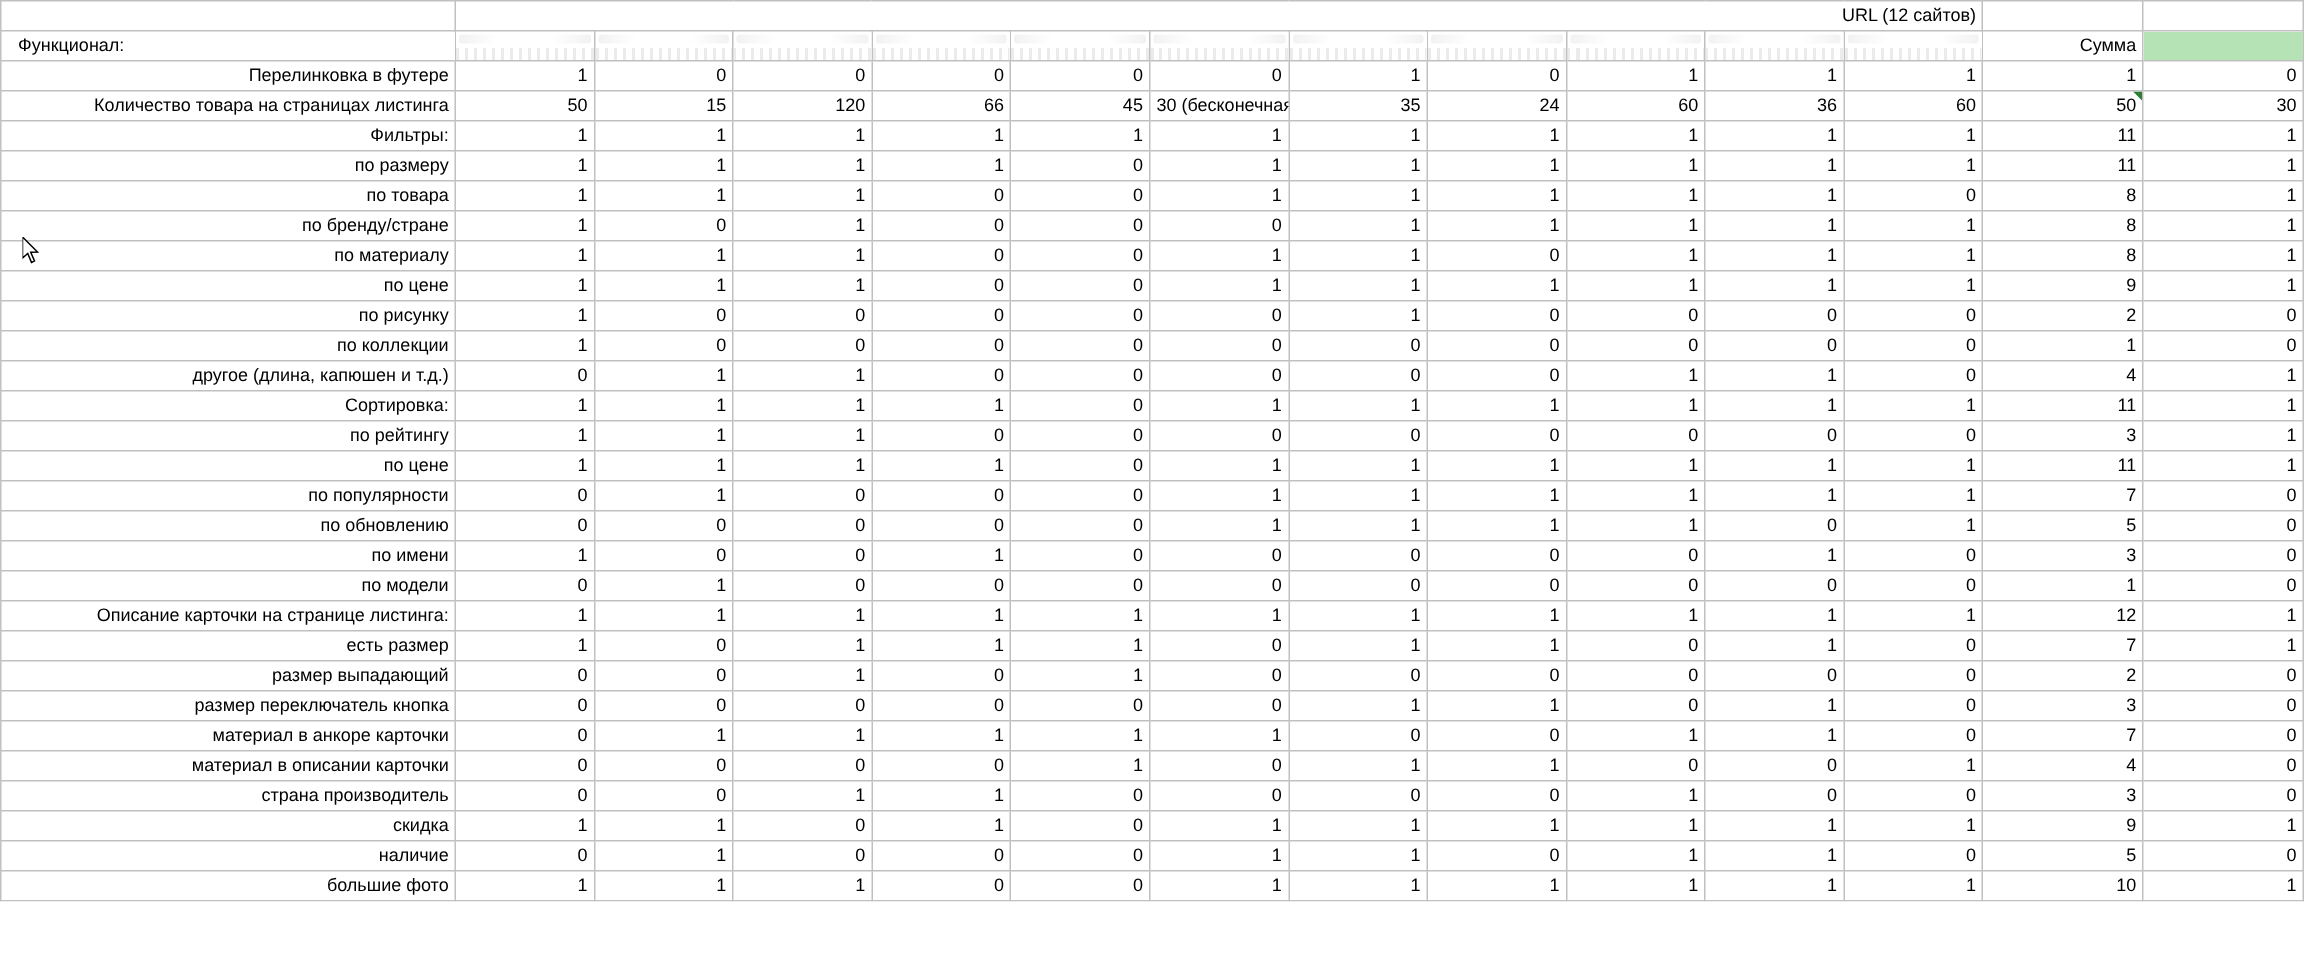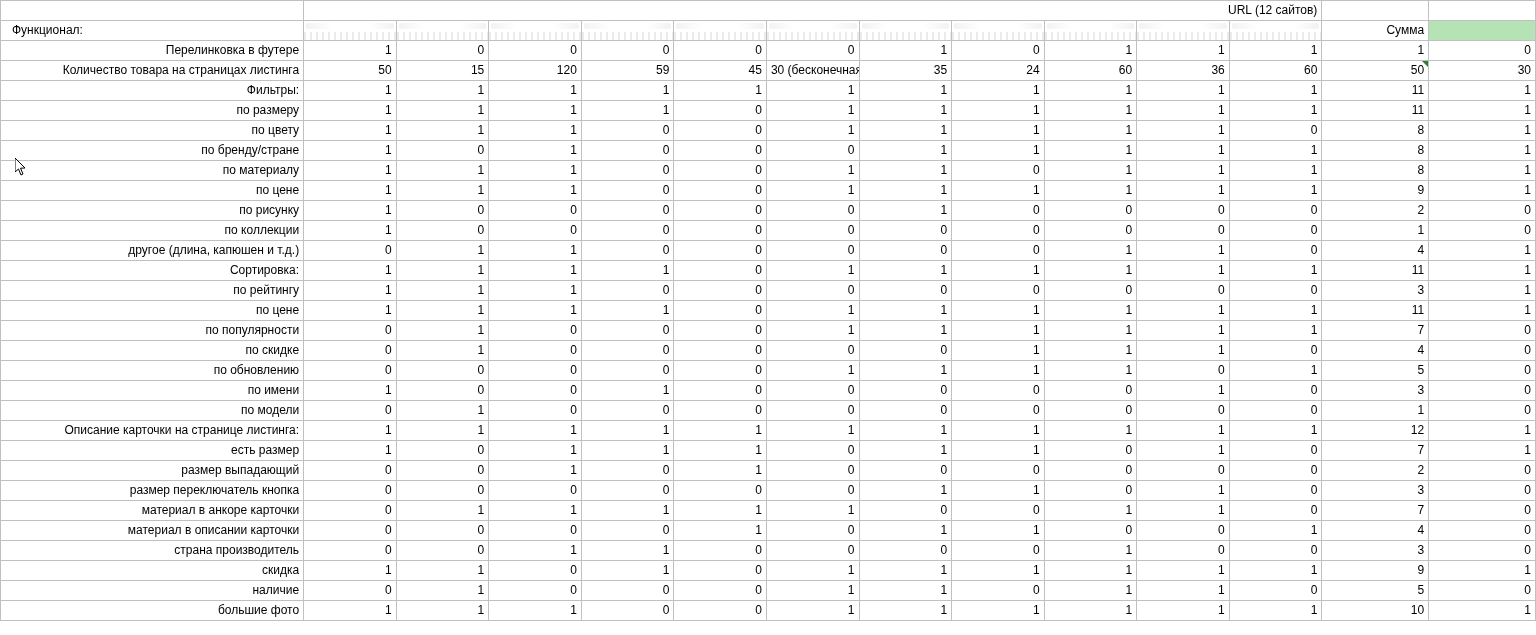--- a/index.html
+++ b/index.html
@@ -92,21 +92,21 @@
           <td class="data-col">1</td>
           <td class="data-col">1</td>
           <td class="sum-col">1</td>
           <td class="extra-col">0</td>
         </tr>
         <tr>
           <td class="label-col">Количество товара на страницах листинга</td>
           <td class="data-col">50</td>
           <td class="data-col">15</td>
           <td class="data-col">120</td>
-          <td class="data-col">59</td>
+          <td class="data-col">66</td>
           <td class="data-col">45</td>
           <td class="data-col overflow" style="text-align: left;">30 (бесконечная</td>
           <td class="data-col">35</td>
           <td class="data-col">24</td>
           <td class="data-col">60</td>
           <td class="data-col">36</td>
           <td class="data-col">60</td>
           <td class="sum-col" style="position: relative;">50<span class="tri"></span></td>
           <td class="extra-col">30</td>
         </tr>
@@ -136,21 +136,21 @@
           <td class="data-col">1</td>
           <td class="data-col">1</td>
           <td class="data-col">1</td>
           <td class="data-col">1</td>
           <td class="data-col">1</td>
           <td class="data-col">1</td>
           <td class="sum-col">11</td>
           <td class="extra-col">1</td>
         </tr>
         <tr>
-          <td class="label-col">по цвету</td>
+          <td class="label-col">по товара</td>
           <td class="data-col">1</td>
           <td class="data-col">1</td>
           <td class="data-col">1</td>
           <td class="data-col">0</td>
           <td class="data-col">0</td>
           <td class="data-col">1</td>
           <td class="data-col">1</td>
           <td class="data-col">1</td>
           <td class="data-col">1</td>
           <td class="data-col">1</td>
@@ -309,36 +309,20 @@
           <td class="data-col">0</td>
           <td class="data-col">0</td>
           <td class="data-col">0</td>
           <td class="data-col">1</td>
           <td class="data-col">1</td>
           <td class="data-col">1</td>
           <td class="data-col">1</td>
           <td class="data-col">1</td>
           <td class="data-col">1</td>
           <td class="sum-col">7</td>
-          <td class="extra-col">0</td>
-        </tr>
-        <tr>
-          <td class="label-col">по скидке</td>
-          <td class="data-col">0</td>
-          <td class="data-col">1</td>
-          <td class="data-col">0</td>
-          <td class="data-col">0</td>
-          <td class="data-col">0</td>
-          <td class="data-col">0</td>
-          <td class="data-col">0</td>
-          <td class="data-col">1</td>
-          <td class="data-col">1</td>
-          <td class="data-col">1</td>
-          <td class="data-col">0</td>
-          <td class="sum-col">4</td>
           <td class="extra-col">0</td>
         </tr>
         <tr>
           <td class="label-col">по обновлению</td>
           <td class="data-col">0</td>
           <td class="data-col">0</td>
           <td class="data-col">0</td>
           <td class="data-col">0</td>
           <td class="data-col">0</td>
           <td class="data-col">1</td>

